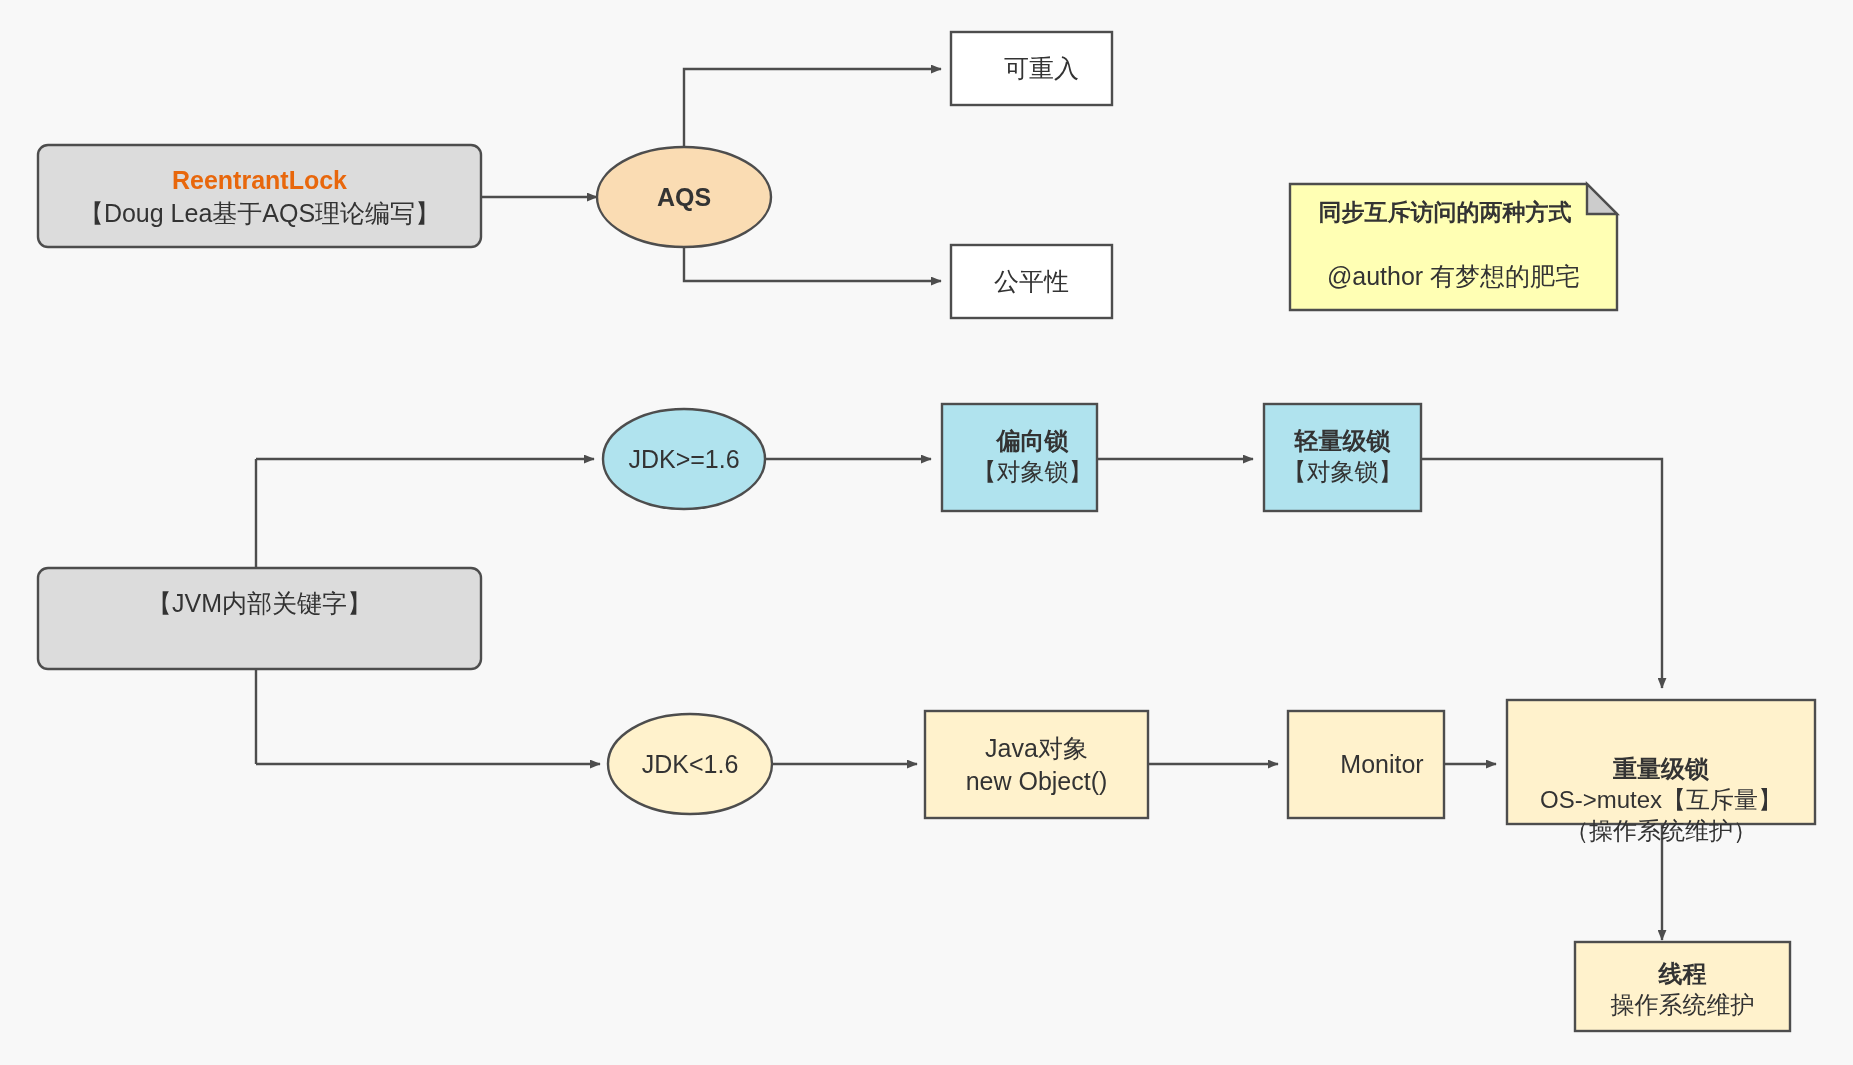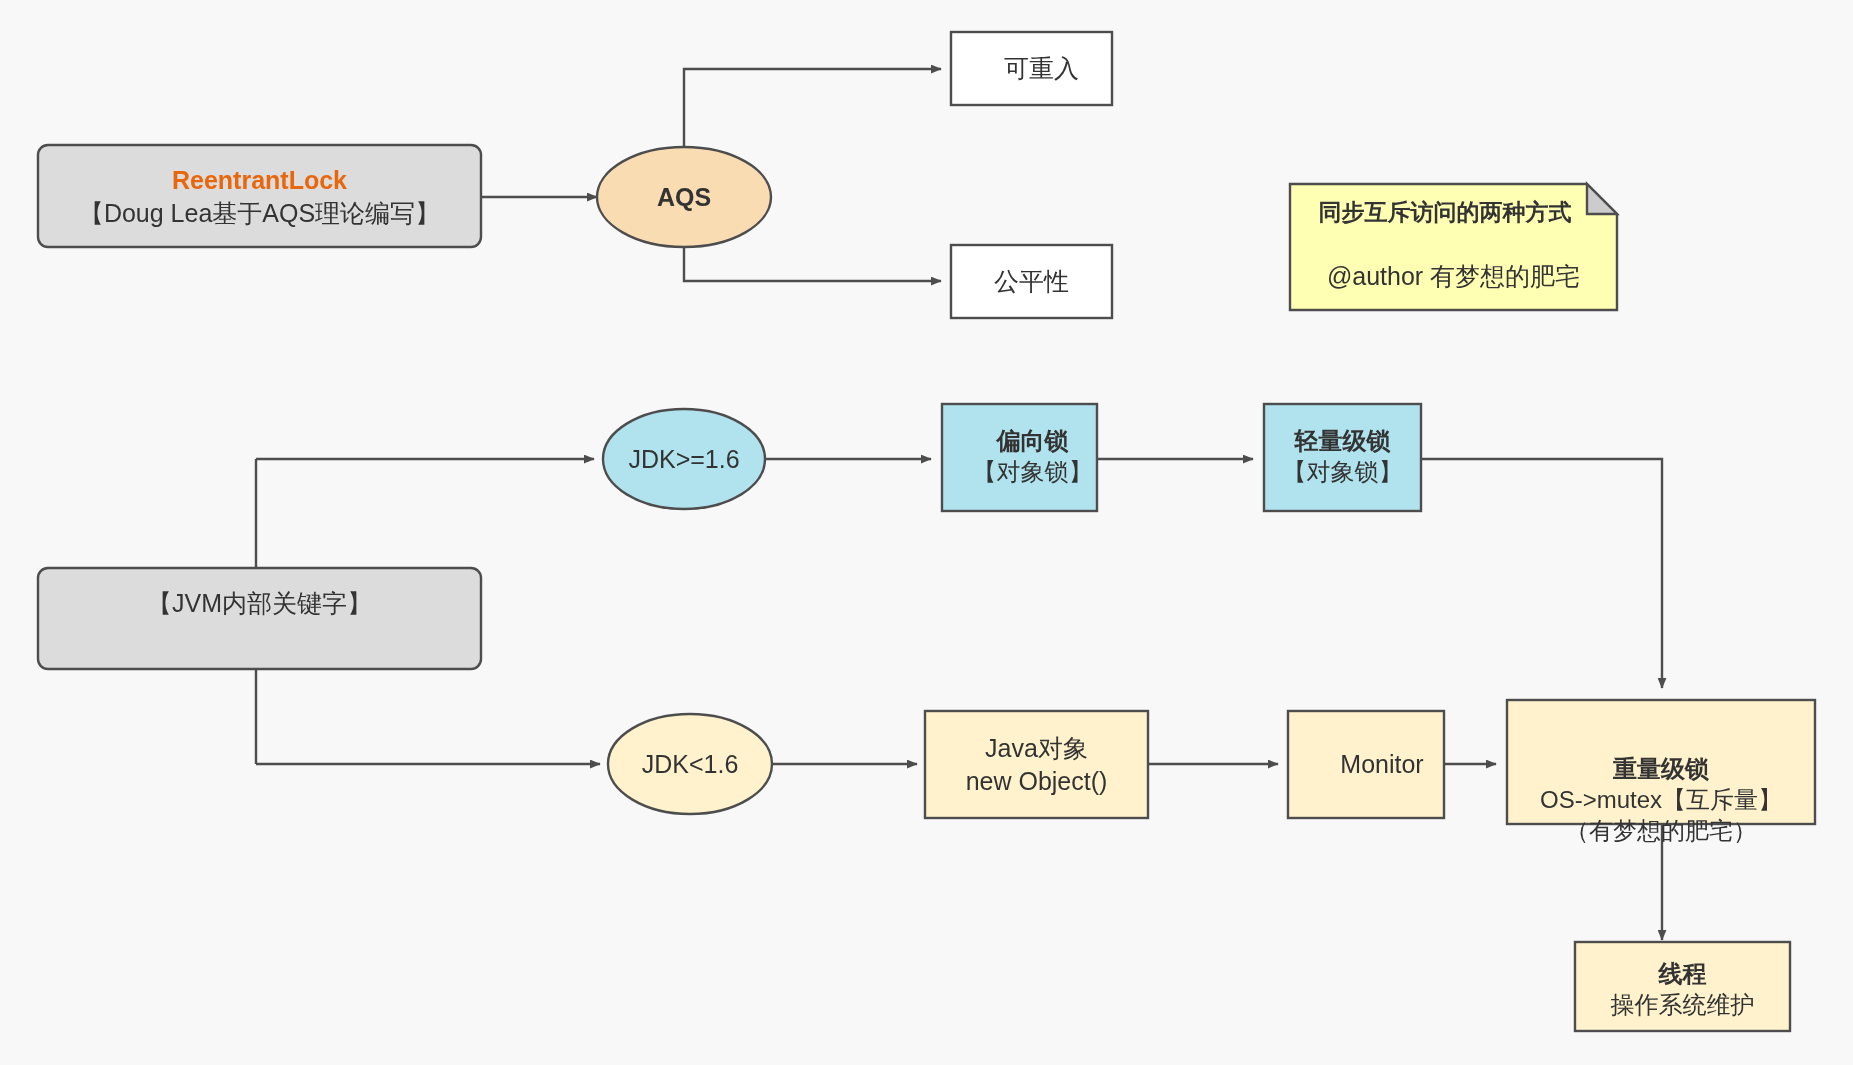--- a/index.html
+++ b/index.html
@@ -170,21 +170,21 @@
     <span class="t2 f25">new Object()</span>
   </div>
 
   <div class="lbl" style="left:1288px; top:748px; width:188px;">
     <span class="t1 f25">Monitor</span>
   </div>
 
   <div class="lbl" style="left:1507px; top:714px; width:308px;margin-top:39px;">
     <span class="t1 bold f24">重量级锁</span>
     <span class="t2 f24">OS-&gt;mutex【互斥量】</span>
-    <span class="t3 f24">（有梦想的肥宅）</span>
+    <span class="t3 f24">（操作系统维护）</span>
   </div>
 
   <div class="lbl" style="left:1575px; top:958px; width:215px;">
     <span class="t1 bold f24">线程</span>
     <span class="t2 f24">操作系统维护</span>
   </div>
 
   <div class="lbl" style="left:1290px; top:198px; width:310px;">
     <span class="t1 bold f23">同步互斥访问的两种方式</span>
   </div>

